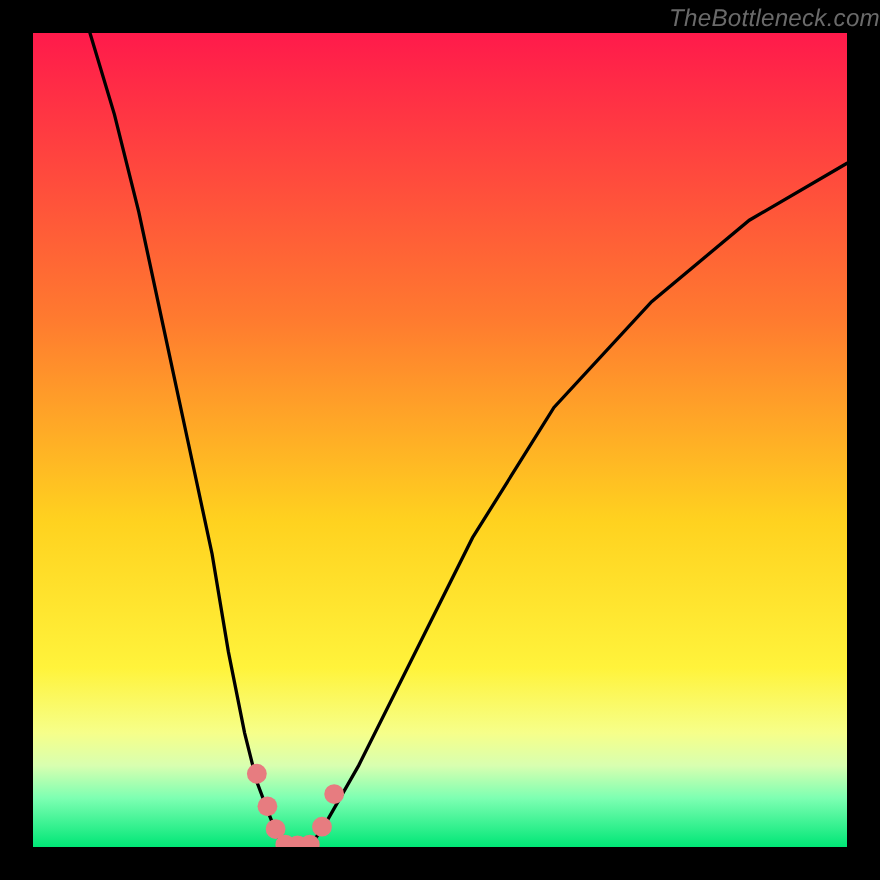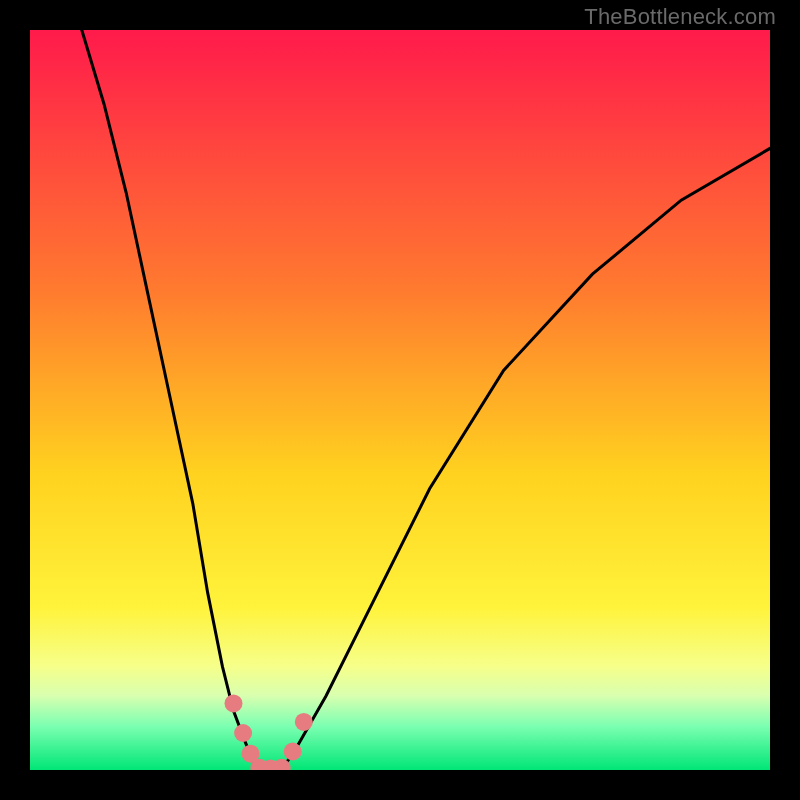--- a/index.html
+++ b/index.html
@@ -34,25 +34,26 @@
   .curve {
     position: absolute;
     left: 0; top: 0;
     width: 740px;
     height: 740px;
     pointer-events: none;
   }
   .watermark {
     position: absolute;
     top: 4px;
-    right: 24px;
+    right: 0;
     color: #6a6a6a;
     font-size: 22px;
     letter-spacing: 0.2px;
     font-weight: 500;
+    font-style: italic;
   }
 </style>
 </head>
 <body>
 
 <div class="frame">
   <div class="plot">
     <svg class="gradient" viewBox="0 0 740 740" preserveAspectRatio="none">
       <defs>
         <linearGradient id="bg" x1="0" y1="0" x2="0" y2="1">

